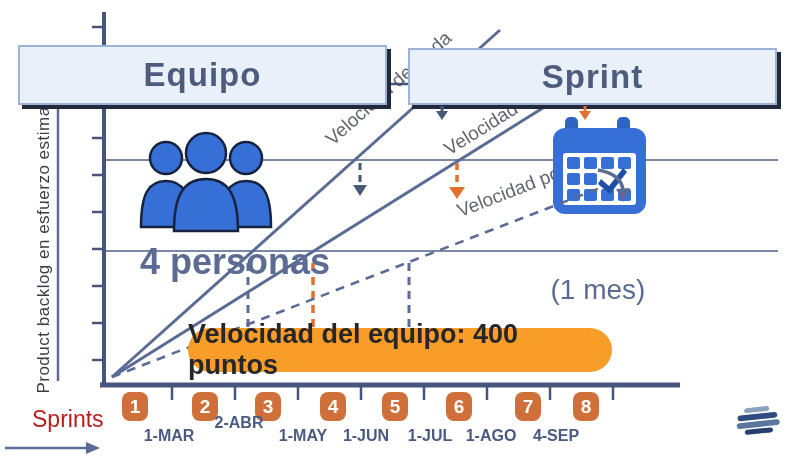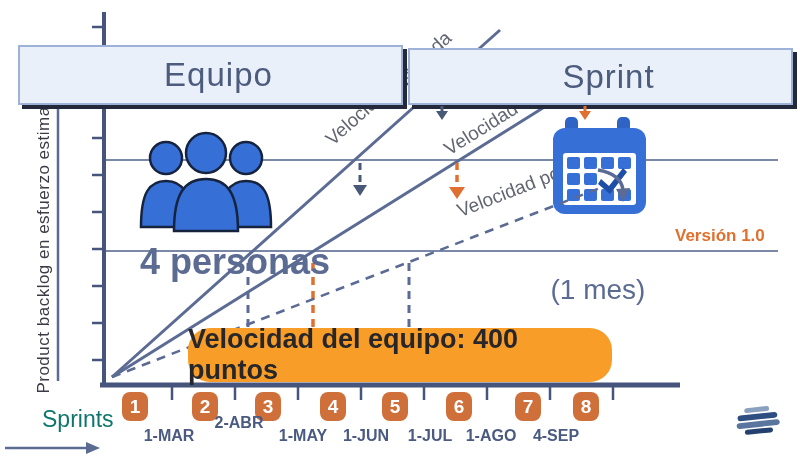--- a/index.html
+++ b/index.html
@@ -4,36 +4,36 @@
 <style>
   html,body{margin:0;padding:0;background:#ffffff;}
   #stage{position:relative;width:800px;height:462px;background:#ffffff;overflow:hidden;
          font-family:"Liberation Sans",sans-serif;}
   svg{position:absolute;left:0;top:0;pointer-events:none;}
   #base-svg{z-index:1;}
   #top-svg{z-index:5;}
   .line-label{position:absolute;z-index:2;font-size:19px;color:#474c58;opacity:.85;white-space:nowrap;}
   .hdr-box{position:absolute;z-index:3;background:#e9f0fa;border:2px solid #9db2d6;
            box-shadow:4px 4px 0 #23283a;display:flex;align-items:center;justify-content:center;
-           font-size:33px;font-weight:400;color:#4d5c7d;letter-spacing:1px;padding-left:16px;}
+           font-size:33px;font-weight:700;color:#4d5c7d;letter-spacing:1px;}
   .icon-wrap{position:absolute;z-index:4;}
   .txt{position:absolute;z-index:6;white-space:nowrap;}
   .big-note{font-size:36px;font-weight:700;color:#5b6b92;}
   .ver-label{font-size:17px;font-weight:700;color:#e0702e;}
   .badge{position:absolute;z-index:6;background:#f89d27;border-radius:22px;
          display:flex;align-items:center;justify-content:center;
          font-size:27px;font-weight:700;color:#26262b;}
   .sprint-num{position:absolute;z-index:6;width:26px;height:29px;background:#cf6f3a;border-radius:8px;
               display:flex;align-items:center;justify-content:center;color:#fff;
               font-size:19px;font-weight:700;}
   .date-label{position:absolute;z-index:6;font-size:16px;font-weight:700;color:#4a5a80;
               transform:translateX(-50%);white-space:nowrap;}
   .ylabel{position:absolute;z-index:2;left:-126px;top:230px;width:340px;text-align:center;
           transform:rotate(-90deg);font-size:17px;color:#3c3a44;letter-spacing:.5px;white-space:nowrap;}
-  .sprints-label{position:absolute;z-index:6;left:42px;top:406px;font-size:23px;font-weight:500;color:#0f766e;}
+  .sprints-label{position:absolute;z-index:6;left:32px;top:406px;font-size:23px;font-weight:500;color:#b91c1c;}
 </style>
 </head>
 <body>
 
 <div id="stage">
 
   <svg id="base-svg" width="800" height="462" viewBox="0 0 800 462">
 
     <line x1="104" y1="160" x2="778" y2="160" stroke="#4f608a" stroke-width="1.6"></line>
     <line x1="104" y1="251" x2="778" y2="251" stroke="#4f608a" stroke-width="1.6"></line>
@@ -145,23 +145,22 @@
     <g>
       <line x1="360" y1="163" x2="360" y2="186" stroke="#4a5878" stroke-width="3" stroke-dasharray="7 5"></line>
       <path d="M353 185 L360 196 L367 185 Z" fill="#4a5878"></path>
       <line x1="457" y1="163" x2="457" y2="188" stroke="#e07030" stroke-width="3.5" stroke-dasharray="7 5"></line>
       <path d="M449 187 L457 199 L465 187 Z" fill="#e07030"></path>
     </g>
   </svg>
 
   <div class="txt big-note" style="left:140px;top:241px;">4 personas</div>
   <div class="txt" style="left:598px;top:274px;transform:translateX(-50%);font-size:28px;font-weight:400;color:#5b6b92;">(1 mes)</div>
-  <div class="txt ver-label" style="left:675px;top:226px;">Versión 1.0</div>
-
-  <div class="badge" style="left:188px;top:328px;width:424px;height:54px;">
+
+  <div class="badge" style="left:188px;top:328px;width:424px;height:44px;">
     <span>Velocidad del equipo: 400 puntos</span>
   </div>
 
   <div class="sprint-num" style="left:122px;top:392px;">
       <span>1</span>
     </div>
   <div class="sprint-num" style="left:192px;top:392px;">
       <span>2</span>
     </div>
   <div class="sprint-num" style="left:255px;top:392px;">

